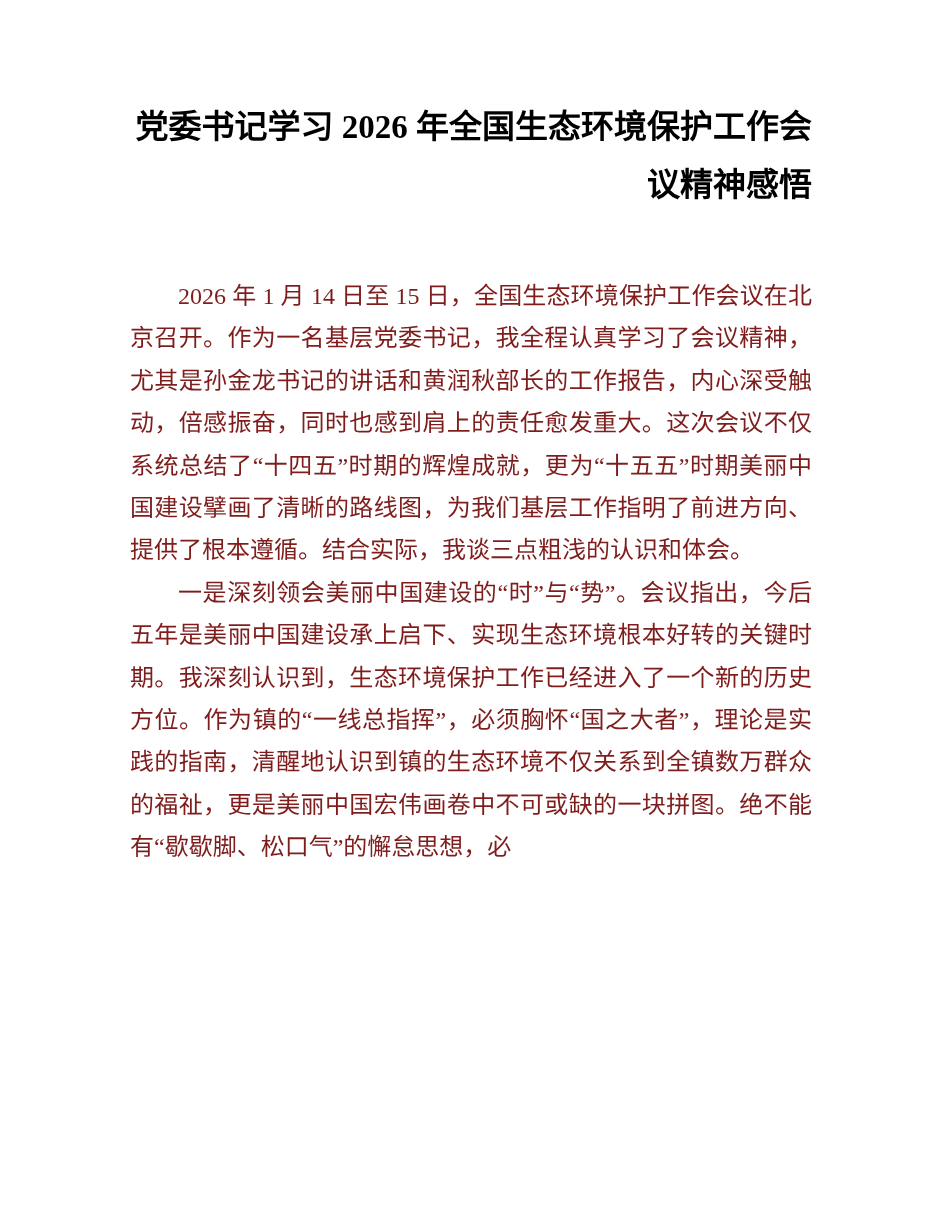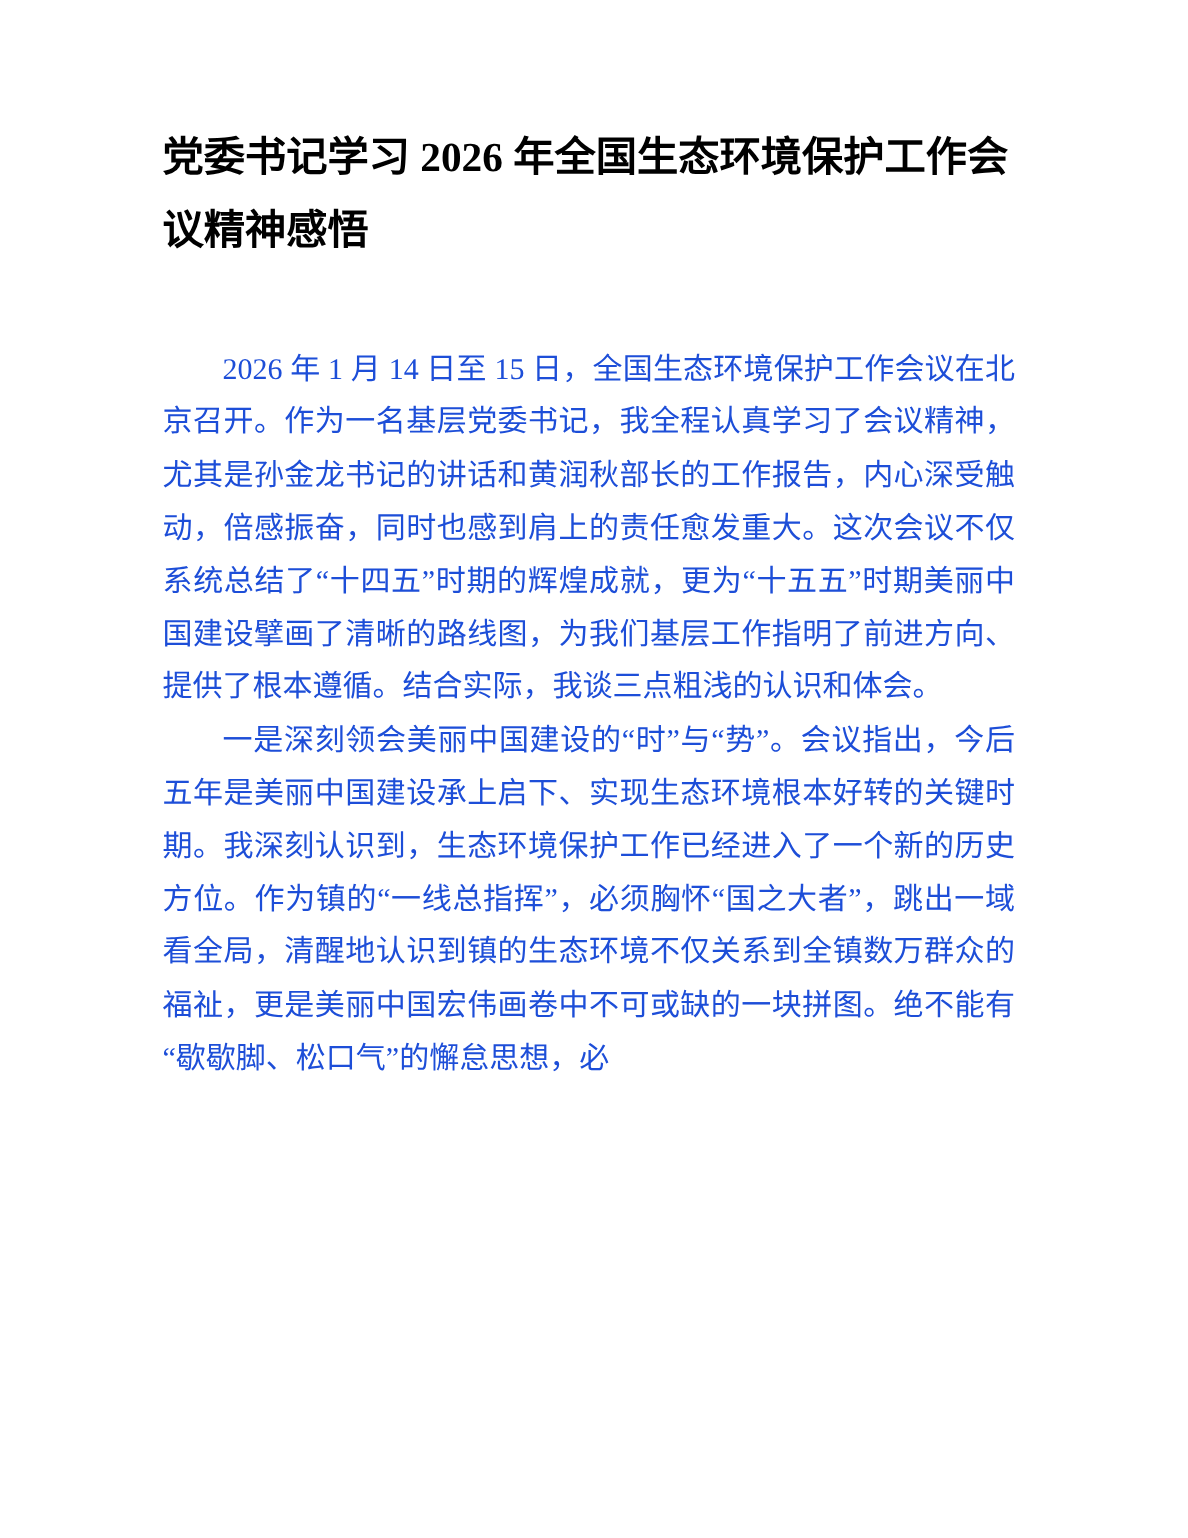--- a/index.html
+++ b/index.html
@@ -14,41 +14,41 @@
     box-sizing: border-box;
     background: #ffffff;
     padding: 98px 138px 0 130px;
     overflow: hidden;
   }
   .doc-title {
     font-family: "Liberation Serif", "DejaVu Serif", serif;
     font-weight: bold;
     font-size: 33px;
     line-height: 58px;
-    text-align: left;
+    text-align: right;
     color: #000000;
     margin: 0 0 61px 0;
   }
   .doc-body {
     width: 682px;
   }
   .para {
     font-family: "Liberation Serif", "DejaVu Serif", serif;
     font-size: 24px;
     line-height: 42.4px;
-    color: #1d4ed8;
+    color: #7f1d1d;
     text-align: justify;
     text-justify: inter-ideograph;
     text-indent: 2em;
     margin: 0;
     word-break: break-all;
   }
 </style>
 </head>
 <body>
 
 <div class="page">
   <h1 class="doc-title">党委书记学习 2026 年全国生态环境保护工作会议精神感悟</h1>
   <div class="doc-body">
     <p class="para">2026 年 1 月 14 日至 15 日，全国生态环境保护工作会议在北京召开。作为一名基层党委书记，我全程认真学习了会议精神，尤其是孙金龙书记的讲话和黄润秋部长的工作报告，内心深受触动，倍感振奋，同时也感到肩上的责任愈发重大。这次会议不仅系统总结了“十四五”时期的辉煌成就，更为“十五五”时期美丽中国建设擘画了清晰的路线图，为我们基层工作指明了前进方向、提供了根本遵循。结合实际，我谈三点粗浅的认识和体会。</p>
-    <p class="para">一是深刻领会美丽中国建设的“时”与“势”。会议指出，今后五年是美丽中国建设承上启下、实现生态环境根本好转的关键时期。我深刻认识到，生态环境保护工作已经进入了一个新的历史方位。作为镇的“一线总指挥”，必须胸怀“国之大者”，跳出一域看全局，清醒地认识到镇的生态环境不仅关系到全镇数万群众的福祉，更是美丽中国宏伟画卷中不可或缺的一块拼图。绝不能有“歇歇脚、松口气”的懈怠思想，必</p>
+    <p class="para">一是深刻领会美丽中国建设的“时”与“势”。会议指出，今后五年是美丽中国建设承上启下、实现生态环境根本好转的关键时期。我深刻认识到，生态环境保护工作已经进入了一个新的历史方位。作为镇的“一线总指挥”，必须胸怀“国之大者”，理论是实践的指南，清醒地认识到镇的生态环境不仅关系到全镇数万群众的福祉，更是美丽中国宏伟画卷中不可或缺的一块拼图。绝不能有“歇歇脚、松口气”的懈怠思想，必</p>
   </div>
 </div>
 
 </body></html>

